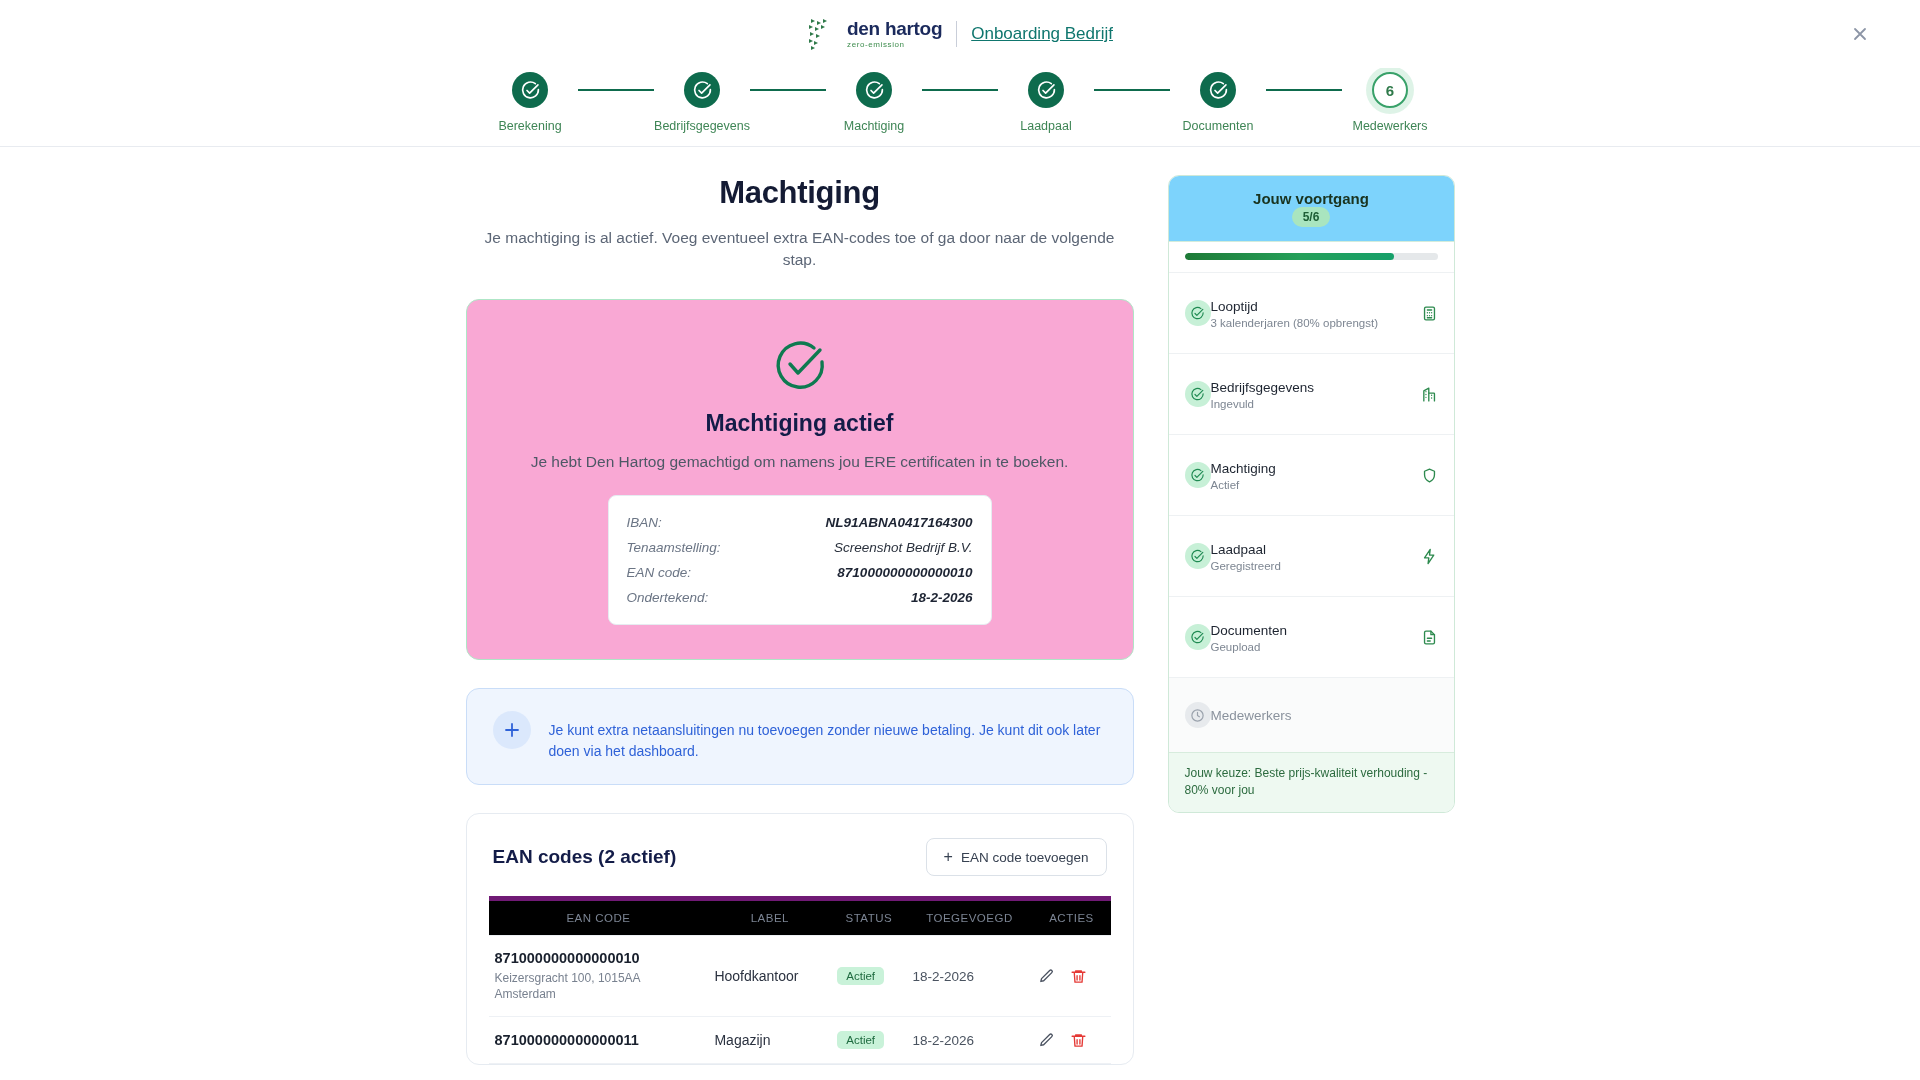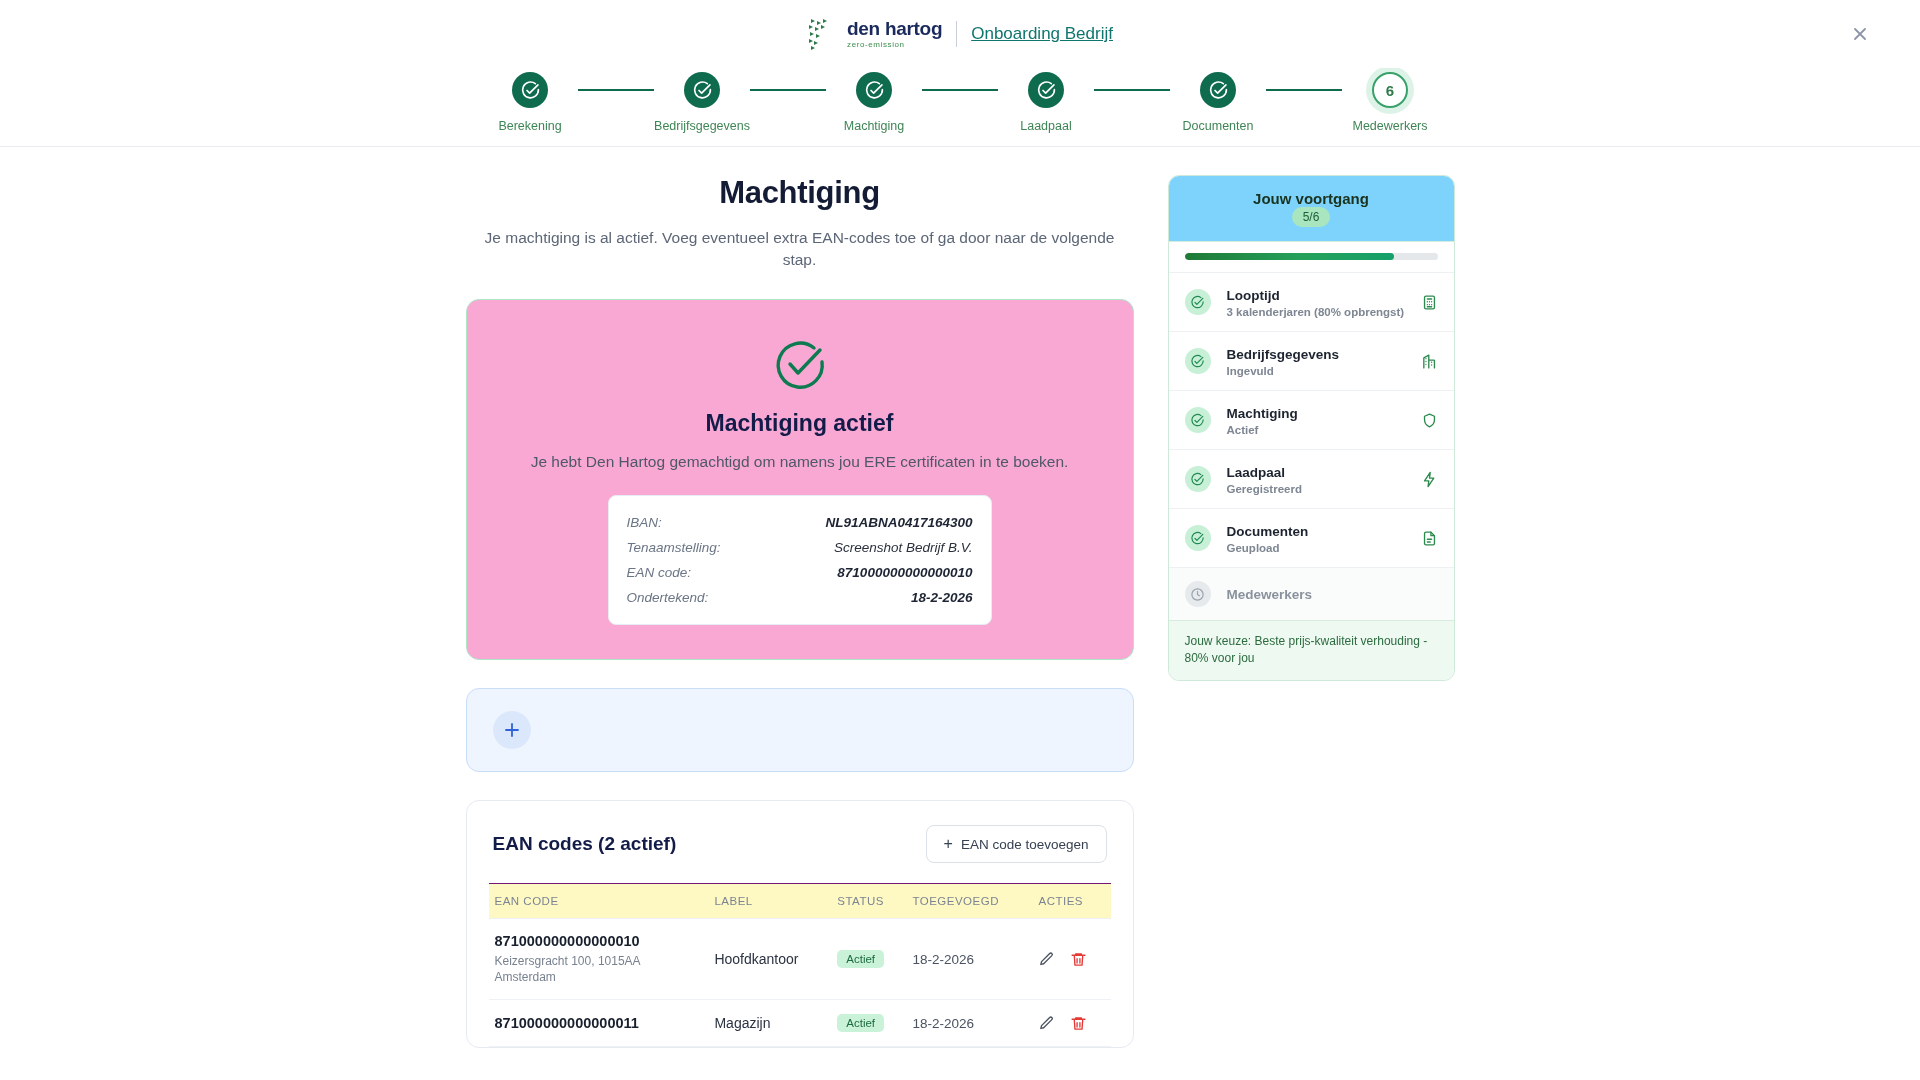--- a/index.html
+++ b/index.html
@@ -136,24 +136,24 @@
   .table-title { font-size: 19px; font-weight: bold; color: #131c48; }
   .add-btn {
     border: 1px solid #dbe1e8; border-radius: 8px; background: #ffffff;
     padding: 10px 17px; font-size: 13.5px; color: #374151; cursor: pointer;
     display: flex; align-items: center; gap: 8px;
     font-family: "Liberation Sans", sans-serif;
   }
   .add-btn .plus { font-size: 16px; line-height: 1; }
   table { width: 100%; border-collapse: collapse; }
   thead th {
-    text-align: left; font-size: 11.5px; letter-spacing: 0.5px;
+    text-align: center; font-size: 11.5px; letter-spacing: 0.5px;
     color: #7b8493; font-weight: normal; text-transform: uppercase;
-    padding: 11px 6px; background: #fef9c3;
-    border-top: 1px solid #701a75; border-bottom: 1px solid #edf0f4;
+    padding: 11px 6px; background: #000000;
+    border-top: 5px solid #701a75; border-bottom: 1px solid #edf0f4;
   }
   tbody td {
     padding: 14px 6px; font-size: 14px; color: #2b3240;
     border-bottom: 1px solid #eef1f5; vertical-align: middle;
   }
   .ean-code { font-weight: bold; font-size: 14.5px; color: #19202d; }
   .ean-addr { margin-top: 4px; font-size: 12px; color: #78818f; line-height: 1.35; max-width: 160px; }
   .badge-actief {
     display: inline-block; background: #c9f2d9; color: #1f6b40;
     border-radius: 5px; padding: 3px 9px; font-size: 11.5px;
@@ -169,31 +169,31 @@
   }
   .side-head {
     background: #7dd3fc; padding: 14px 16px;
     display: flex; align-items: center; justify-content: space-between;
     border-bottom: 1px solid #d3ecdc;
     flex-direction: column;
   }
   .side-head-title { font-size: 15px; font-weight: bold; color: #19331f; }
   .side-badge {
     background: #a9e5bf; color: #1d5e36; border-radius: 11px;
-    padding: 3px 11px; font-size: 12px;
+    padding: 3px 11px; font-size: 12px; font-weight: bold;
   }
   .bar-wrap { padding: 11px 16px 12px; background: #ffffff; }
   .bar-track { height: 7px; background: #e5e8ea; border-radius: 4px; overflow: hidden; }
   .bar-fill {
     height: 100%; border-radius: 4px;
     background: linear-gradient(90deg, #1e7a37 0%, #25a05a 55%, #16a06a 100%);
   }
   .side-item {
-    display: flex; align-items: center; gap: 16px;
-    padding: 13px 16px; border-top: 1px solid #eef1f3; font-weight: bold;
+    display: flex; align-items: center; gap: 0;
+    padding: 24px 16px; border-top: 1px solid #eef1f3;
   }
   .side-item.pending { background: #fafbfb; }
   .si-check {
     flex: none; width: 26px; height: 26px; border-radius: 50%;
     background: #c7f0d7; display: flex; align-items: center; justify-content: center;
   }
   .si-check.gray { background: #e7eaed; }
   .si-text { flex: 1; }
   .si-label { font-size: 13.5px; color: #1d2430; }
   .si-label.muted { color: #8a929d; }
@@ -334,20 +334,21 @@
         </div>
     </div>
 
     <div class="info-card">
       <div class="info-plus">
         <svg width="16" height="16" viewBox="0 0 16 16" stroke="currentColor" stroke-width="1.8" stroke-linecap="round">
           <path d="M8 2 V14 M2 8 H14"></path>
         </svg>
       </div>
       <div>
+        <div class="info-desc">Je kunt extra netaansluitingen nu toevoegen zonder nieuwe betaling. Je kunt dit ook later doen via het dashboard.</div>
       </div>
     </div>
 
     <div class="table-card">
       <div class="table-head-row">
         <div class="table-title">EAN codes (2 actief)</div>
         <button class="add-btn">
           <span class="plus">+</span>
           <span>EAN code toevoegen</span>
         </button>

